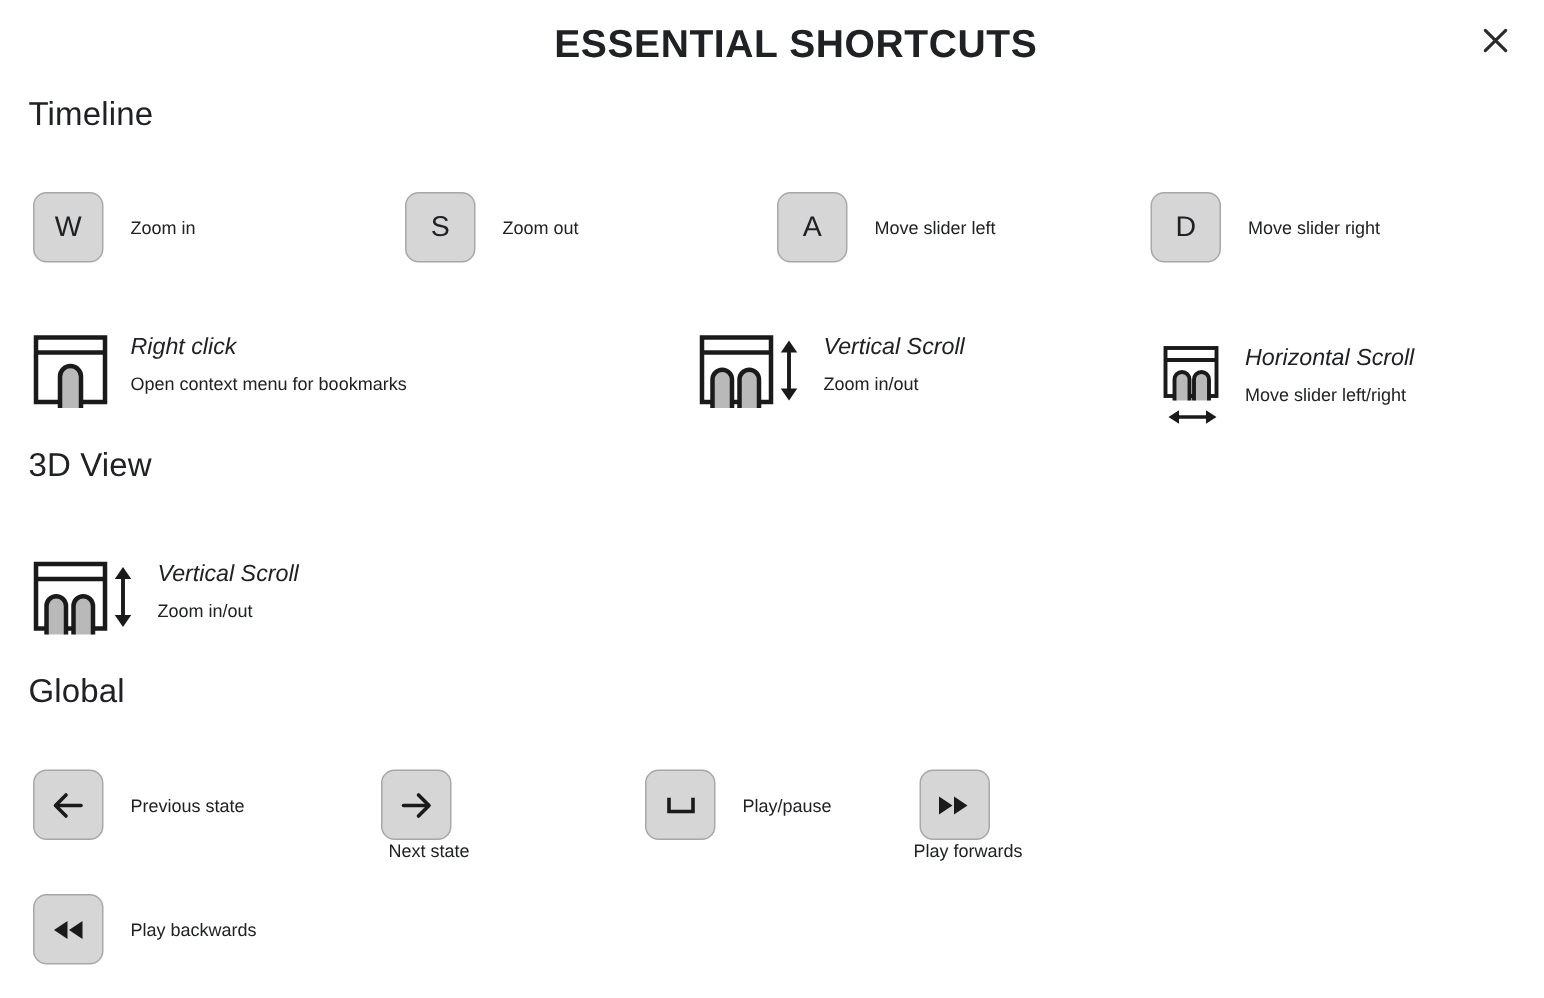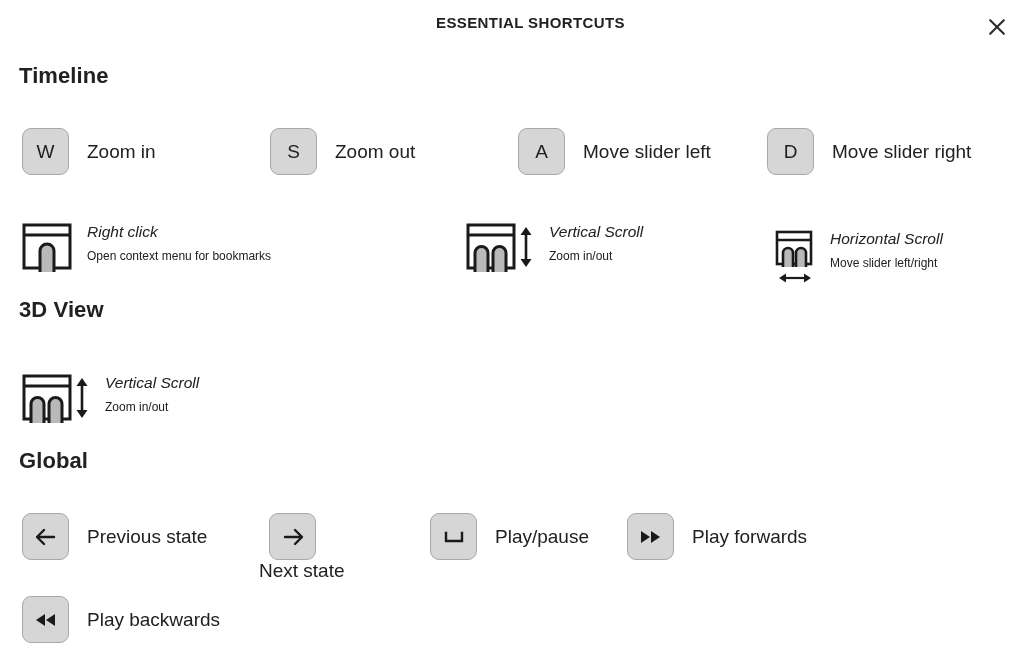--- a/index.html
+++ b/index.html
@@ -23,21 +23,21 @@
     position: absolute;
     left: 0; top: 0;
     width: 1029px;
     height: 56px;
   }
   .dialog-title {
     position: absolute;
     left: 0; top: 14px;
     width: 1029px;
     text-align: center;
-    font-size: 15px;
+    font-size: 26px;
     font-weight: 700;
     letter-spacing: 0.4px;
     color: #202124;
     padding-left: 32px;
   }
   .close-btn {
     position: absolute;
     right: 14px; top: 9px;
     width: 36px; height: 36px;
     display: flex;
@@ -48,21 +48,21 @@
     background: transparent;
     border: none;
   }
   .close-btn svg { display: block; }
 
   
   .section-title {
     position: absolute;
     left: 19px;
     font-size: 22px;
-    font-weight: 700;
+    font-weight: 400;
     color: #202124;
     letter-spacing: 0.1px;
     white-space: nowrap;
   }
   #sec-timeline-title { top: 63px; }
   #sec-3dview-title   { top: 297px; }
   #sec-global-title   { top: 448px; }
   .entry {
     position: absolute;
     display: flex;
@@ -79,21 +79,21 @@
     justify-content: center;
     font-size: 19px;
     font-weight: 400;
     color: #202124;
     flex: 0 0 auto;
     cursor: pointer;
   }
   .key-chip svg { display: block; }
   .entry-label {
     margin-left: 18px;
-    font-size: 19px;
+    font-size: 12px;
     color: #202124;
     white-space: nowrap;
   }
 
   
   .gesture {
     position: absolute;
     display: flex;
     align-items: flex-start;
   }
@@ -260,21 +260,21 @@
 
   <div class="entry" style="left:430px; top:513px;">
     <div class="key-chip">
       <svg width="26" height="26" viewBox="0 0 26 26">
         <path d="M5 9 L5 17 L21 17 L21 9" fill="none" stroke="#1a1a1a" stroke-width="2.4" stroke-linecap="square" stroke-linejoin="miter"></path>
       </svg>
     </div>
     <div class="entry-label">Play/pause</div>
   </div>
 
-  <div class="entry" style="left:627px; top:513px;">
+  <div class="entry" style="left:591px; top:513px;flex-direction:column;">
     <div class="key-chip">
       <svg width="28" height="26" viewBox="0 0 28 26">
         <path d="M4 7 L13 13 L4 19 Z" fill="#1a1a1a"></path>
         <path d="M14 7 L23 13 L14 19 Z" fill="#1a1a1a"></path>
       </svg>
     </div>
     <div class="entry-label">Play forwards</div>
   </div>
 
   <div class="entry" style="left:22px; top:596px;">

